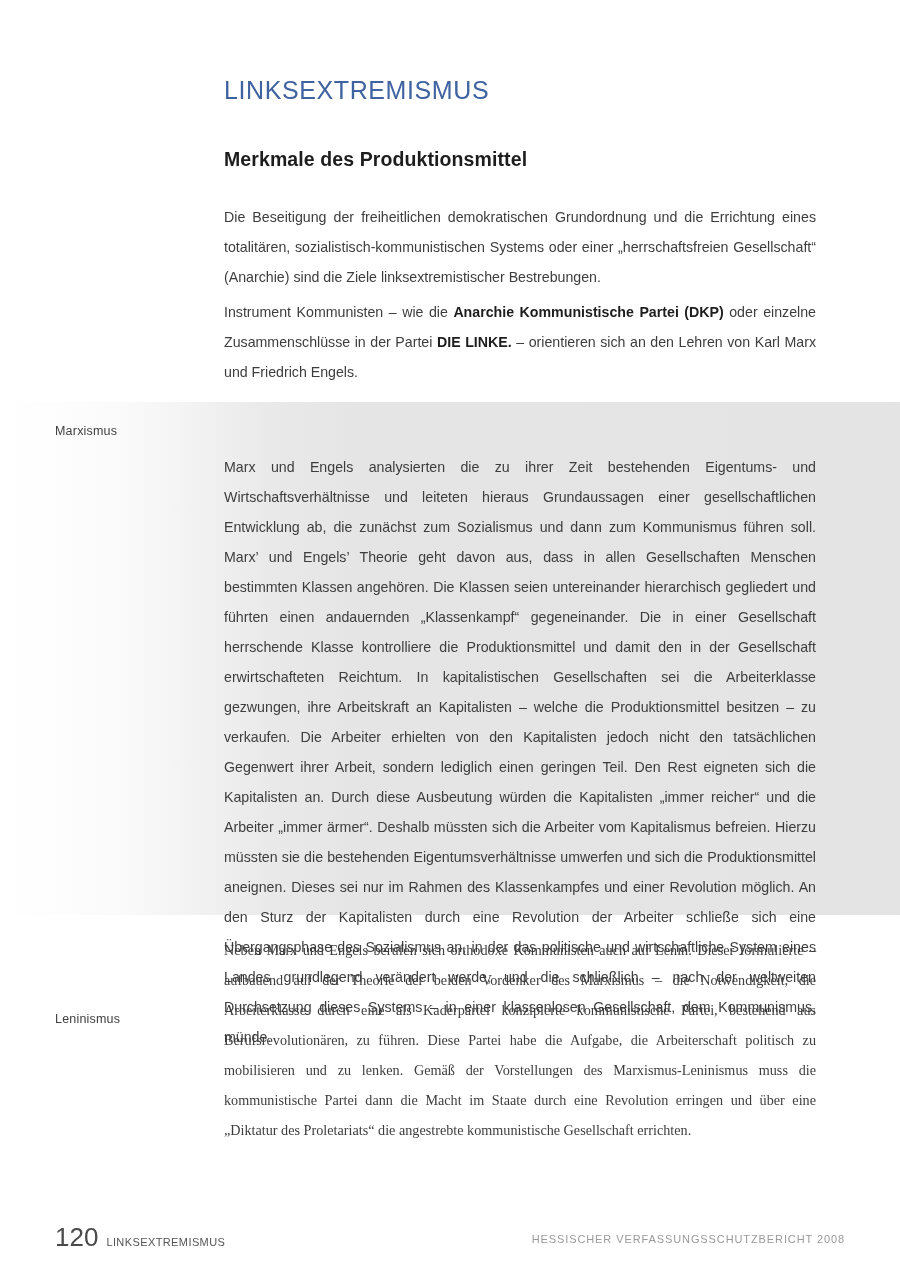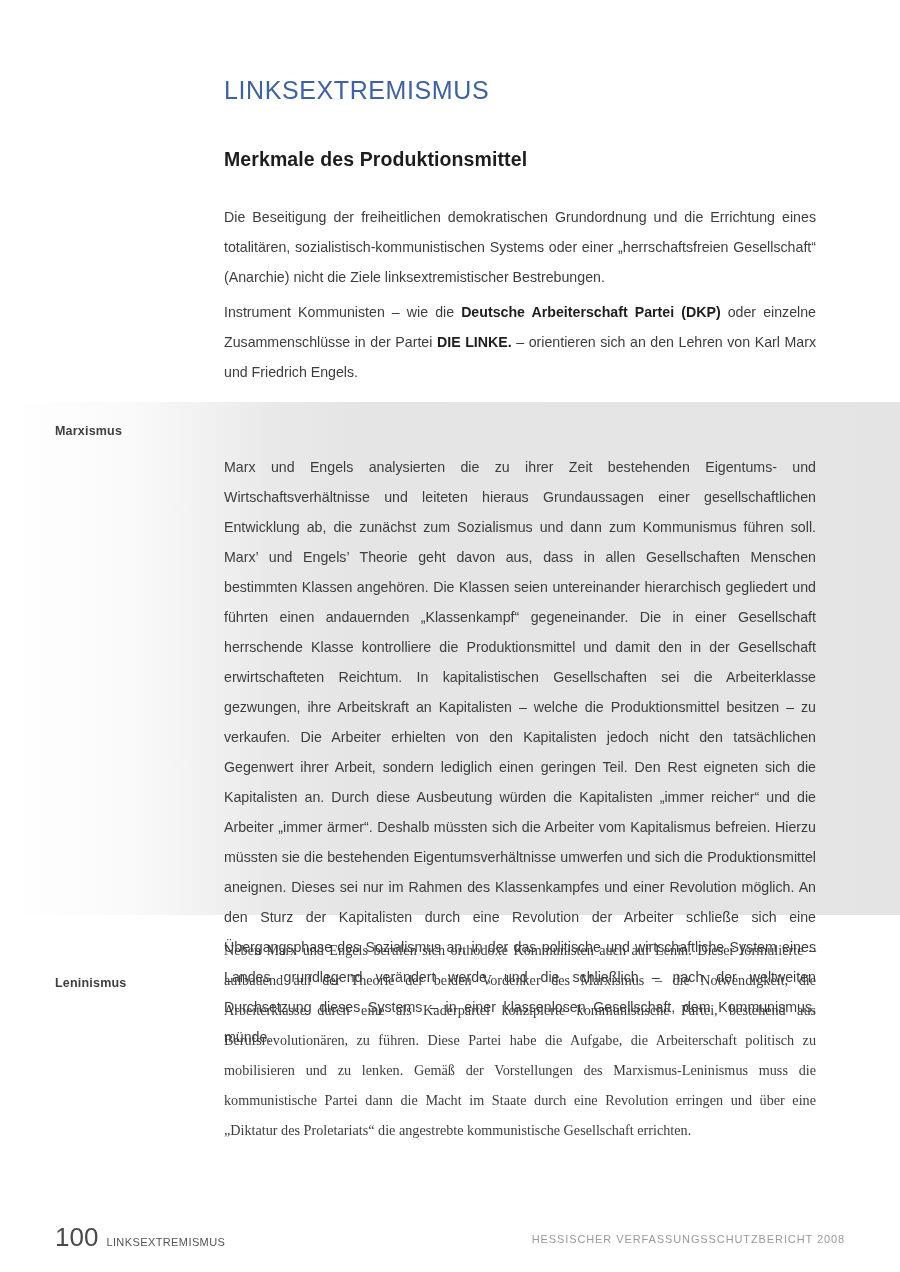--- a/index.html
+++ b/index.html
@@ -48,21 +48,21 @@
     z-index: 2;
   }
 
   .margin-note {
     position: absolute;
     left: 55px;
     width: 150px;
     font-size: 12.5px;
     letter-spacing: 0.2px;
     color: #3f3f3f;
-    font-weight: 700;
+    font-weight: 400;
   }
 
   .col {
     position: absolute;
     left: 224px;
     width: 592px;
   }
 
   
   .chapter-title {
@@ -151,43 +151,43 @@
 
   <div class="shade-band"></div>
 
   <div class="content">
 
     <div class="chapter-title">LINKSEXTREMISMUS</div>
 
     <div class="section-title">Merkmale des Produktionsmittel</div>
 
     <div class="col" style="top:202px;">
-      <p class="para">Die Beseitigung der freiheitlichen demokratischen Grundordnung und die Errichtung eines totalitären, sozialistisch-kommunistischen Systems oder einer „herrschaftsfreien Gesellschaft“ (Anarchie) nicht die Ziele linksextremistischer Bestrebungen.</p>
+      <p class="para">Die Beseitigung der freiheitlichen demokratischen Grundordnung und die Errichtung eines totalitären, sozialistisch-kommunistischen Systems oder einer „herrschaftsfreien Gesellschaft“ (Anarchie) sind die Ziele linksextremistischer Bestrebungen.</p>
     </div>
 
     <div class="col" style="top:297px;">
-      <p class="para"><span>Instrument Kommunisten – wie die </span><b>Deutsche Arbeiterschaft Partei (DKP)</b><span> oder einzelne Zusammenschlüsse in der Partei </span><b>DIE LINKE.</b><span> – orientieren sich an den Lehren von Karl Marx und Friedrich Engels.</span></p>
+      <p class="para"><span>Instrument Kommunisten – wie die </span><b>Anarchie Kommunistische Partei (DKP)</b><span> oder einzelne Zusammenschlüsse in der Partei </span><b>DIE LINKE.</b><span> – orientieren sich an den Lehren von Karl Marx und Friedrich Engels.</span></p>
     </div>
 
     <div class="margin-note" style="top:424px;">Marxismus</div>
 
     <div class="col" style="top:416px;margin-top:36px;">
       <p class="para">Marx und Engels analysierten die zu ihrer Zeit bestehenden Eigentums- und Wirtschaftsverhältnisse und leiteten hieraus Grundaussagen einer gesellschaftlichen Entwicklung ab, die zunächst zum Sozialismus und dann zum Kommunismus führen soll. Marx’ und Engels’ Theorie geht davon aus, dass in allen Gesellschaften Menschen bestimmten Klassen angehören. Die Klassen seien untereinander hierarchisch gegliedert und führten einen andauernden „Klassenkampf“ gegeneinander. Die in einer Gesellschaft herrschende Klasse kontrolliere die Produktionsmittel und damit den in der Gesellschaft erwirtschafteten Reichtum. In kapitalistischen Gesellschaften sei die Arbeiterklasse gezwungen, ihre Arbeitskraft an Kapitalisten – welche die Produktionsmittel besitzen – zu verkaufen. Die Arbeiter erhielten von den Kapitalisten jedoch nicht den tatsächlichen Gegenwert ihrer Arbeit, sondern lediglich einen geringen Teil. Den Rest eigneten sich die Kapitalisten an. Durch diese Ausbeutung würden die Kapitalisten „immer reicher“ und die Arbeiter „immer ärmer“. Deshalb müssten sich die Arbeiter vom Kapitalismus befreien. Hierzu müssten sie die bestehenden Eigentumsverhältnisse umwerfen und sich die Produktionsmittel aneignen. Dieses sei nur im Rahmen des Klassenkampfes und einer Revolution möglich. An den Sturz der Kapitalisten durch eine Revolution der Arbeiter schließe sich eine Übergangsphase des Sozialismus an, in der das politische und wirtschaftliche System eines Landes grundlegend verändert werde, und die schließlich – nach der weltweiten Durchsetzung dieses Systems – in einer klassenlosen Gesellschaft, dem Kommunismus, münde.</p>
     </div>
 
-    <div class="margin-note" style="top:976px;">Leninismus</div>
+    <div class="margin-note" style="top:1012px;">Leninismus</div>
 
     <div class="col" style="top:935px;font-family:Liberation Serif, serif;">
       <p class="para">Neben Marx und Engels berufen sich orthodoxe Kommunisten auch auf Lenin. Dieser formulierte – aufbauend auf der Theorie der beiden Vordenker des Marxismus – die Notwendigkeit, die Arbeiterklasse durch eine als Kaderpartei konzipierte kommunistische Partei, bestehend aus Berufsrevolutionären, zu führen. Diese Partei habe die Aufgabe, die Arbeiterschaft politisch zu mobilisieren und zu lenken. Gemäß der Vorstellungen des Marxismus-Leninismus muss die kommunistische Partei dann die Macht im Staate durch eine Revolution erringen und über eine „Diktatur des Proletariats“ die angestrebte kommunistische Gesellschaft errichten.</p>
     </div>
 
 
   </div>
 
   <div class="footer">
     <div class="footer-left">
-      <span class="page-number">100</span>
+      <span class="page-number">120</span>
       <span class="footer-chapter">LINKSEXTREMISMUS</span>
     </div>
     <div class="footer-right">HESSISCHER VERFASSUNGSSCHUTZBERICHT 2008</div>
   </div>
 
 </div>
 
 </body></html>

